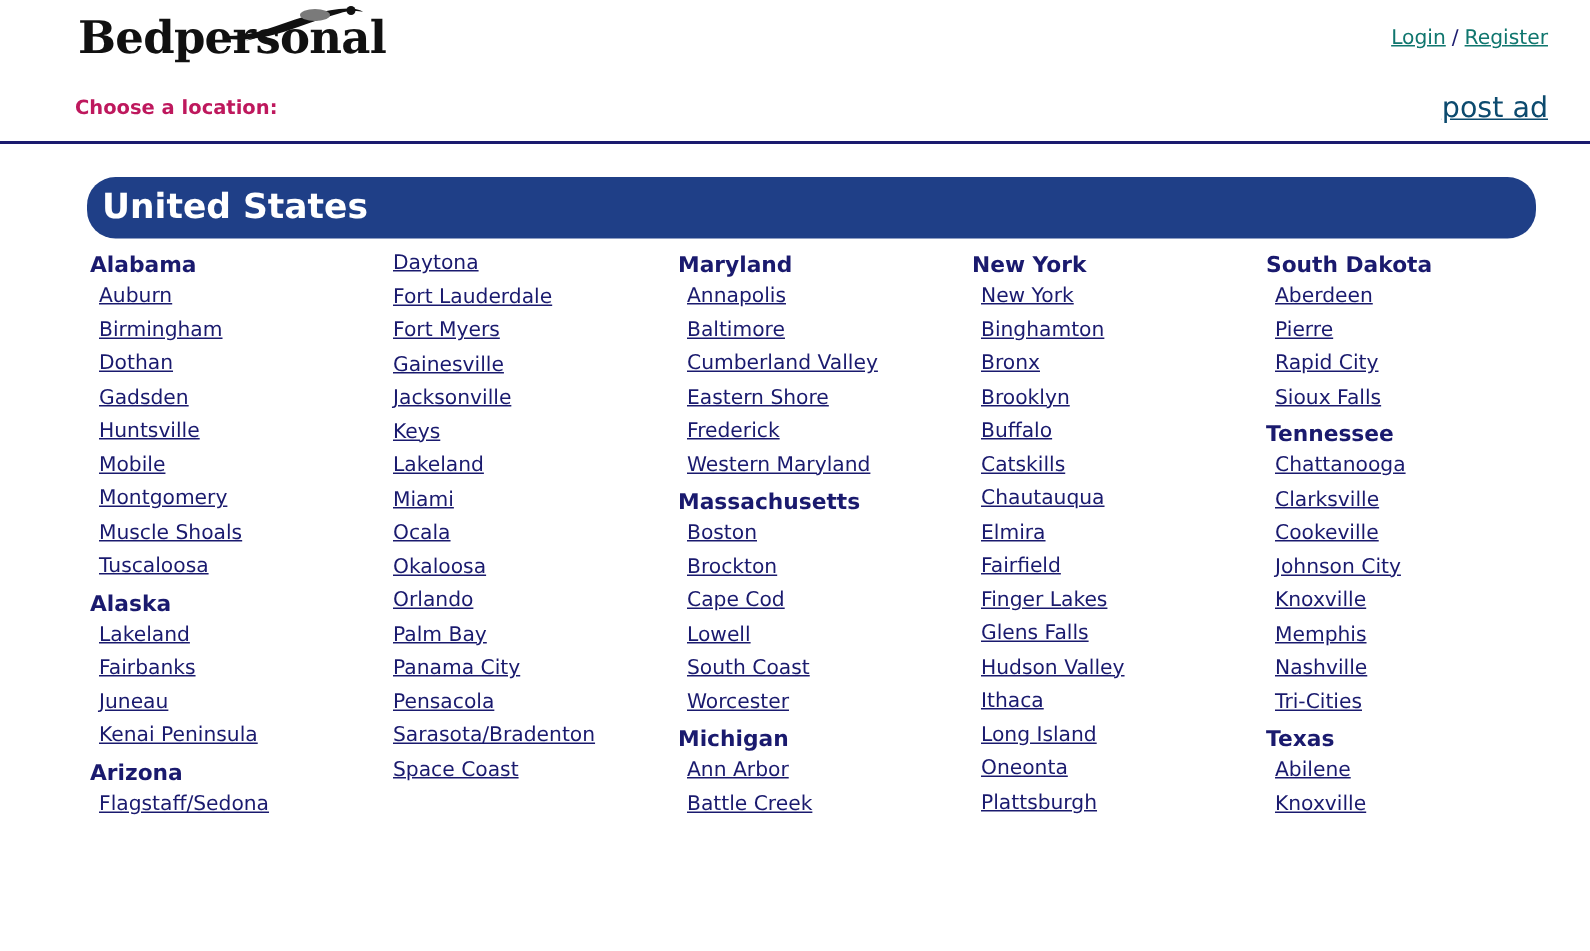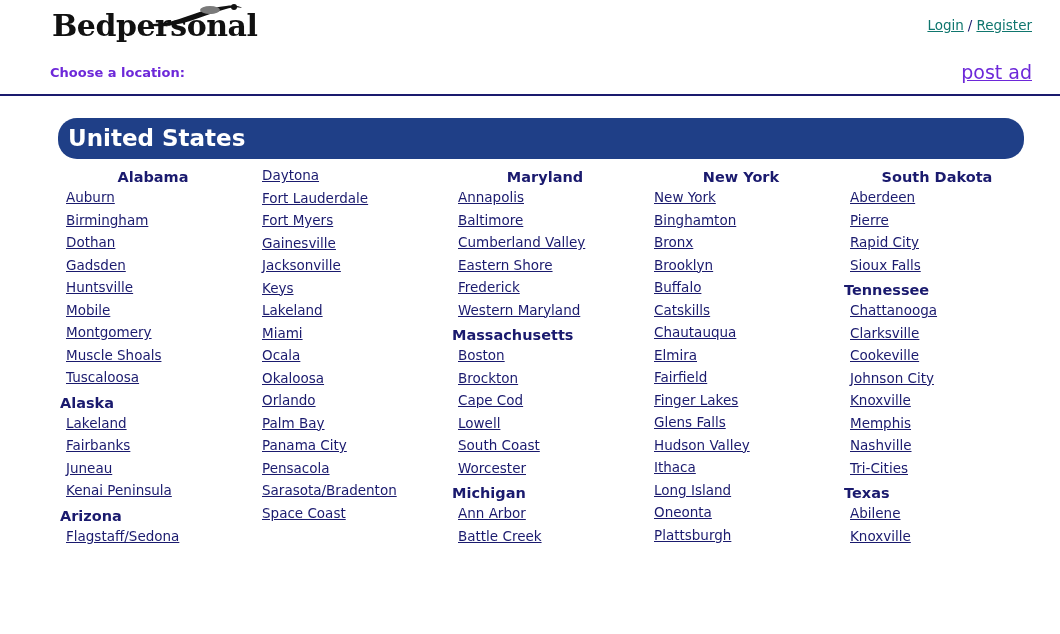--- a/index.html
+++ b/index.html
@@ -62,28 +62,28 @@
     position: relative;
     height: 38px;
     border-bottom: 2px solid #1a1a6e;
   }
   .choose-label {
     position: absolute;
     left: 50px;
     top: 9px;
     font-size: 13px;
     font-weight: bold;
-    color: #6d28d9;
+    color: #be185d;
   }
   .post-ad {
     position: absolute;
     right: 28px;
     top: 5px;
     font-size: 19px;
-    color: #6d28d9;
+    color: #0c4a6e;
     text-decoration: underline;
   }
   
   .banner-wrap {
     padding: 22px 36px 0 58px;
   }
   .banner {
     background: #1f3f87;
     color: #ffffff;
     font-size: 23px;
@@ -104,21 +104,20 @@
     flex: 0 0 196px;
   }
   .state {
     font-size: 14.5px;
     font-weight: bold;
     color: #1a1a6e;
     margin: 10px 0 6px 10px;
   }
   .col > .state:first-child {
     margin-top: 0;
-    text-align: center;
   }
   .city {
     font-size: 13.5px;
     margin: 0 0 9px 16px;
     line-height: 1.0;
   }
   .city a {
     color: #1a1a6e;
     text-decoration: underline;
   }

